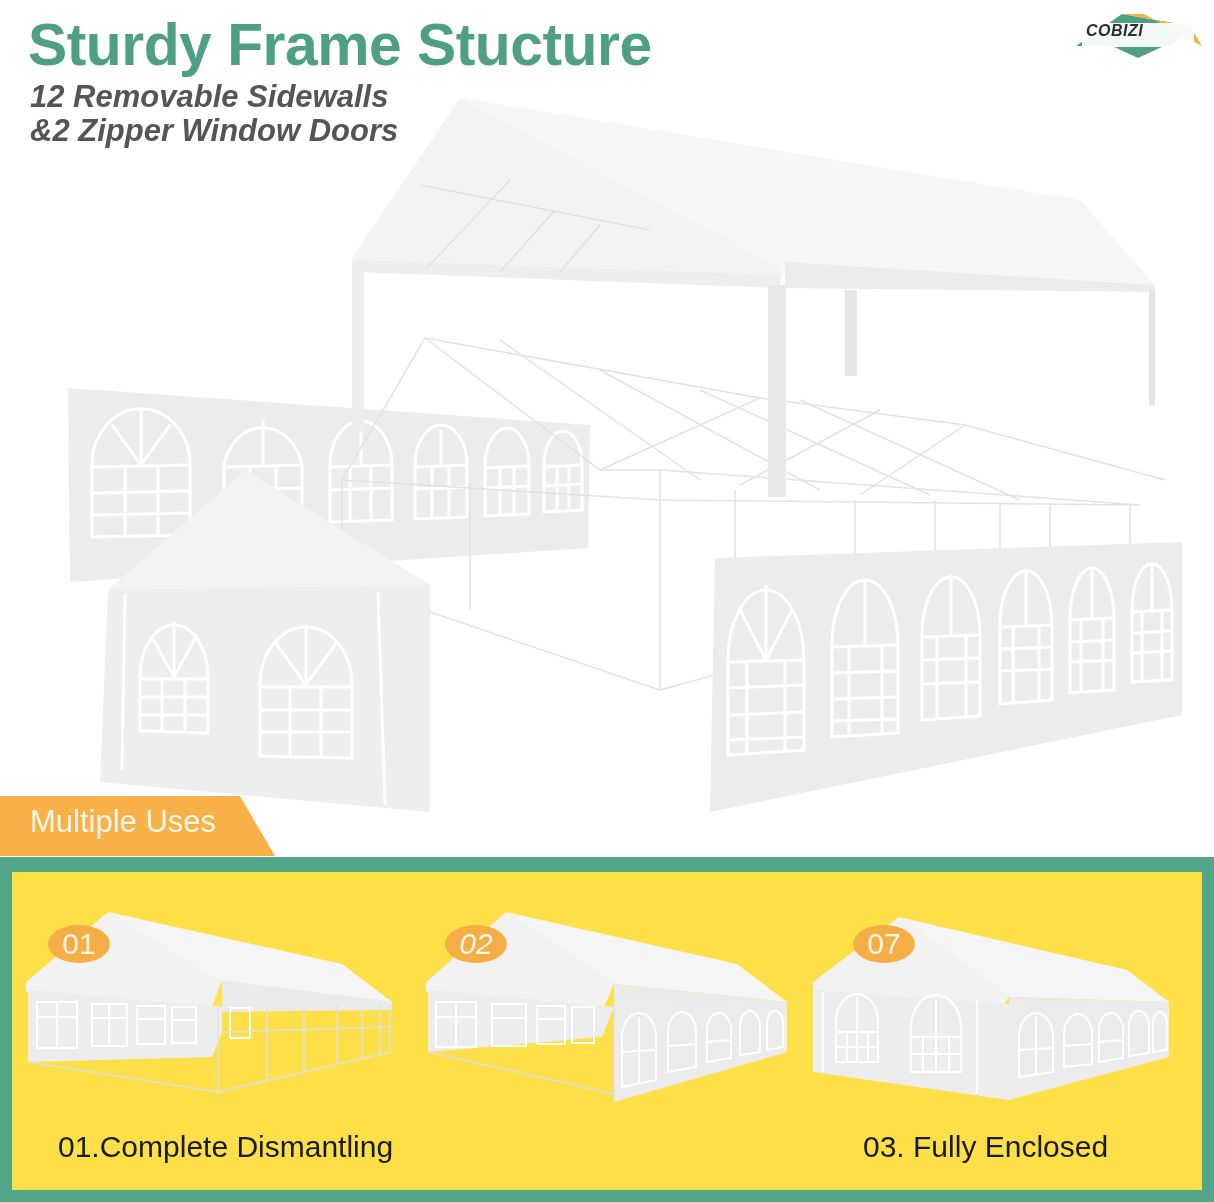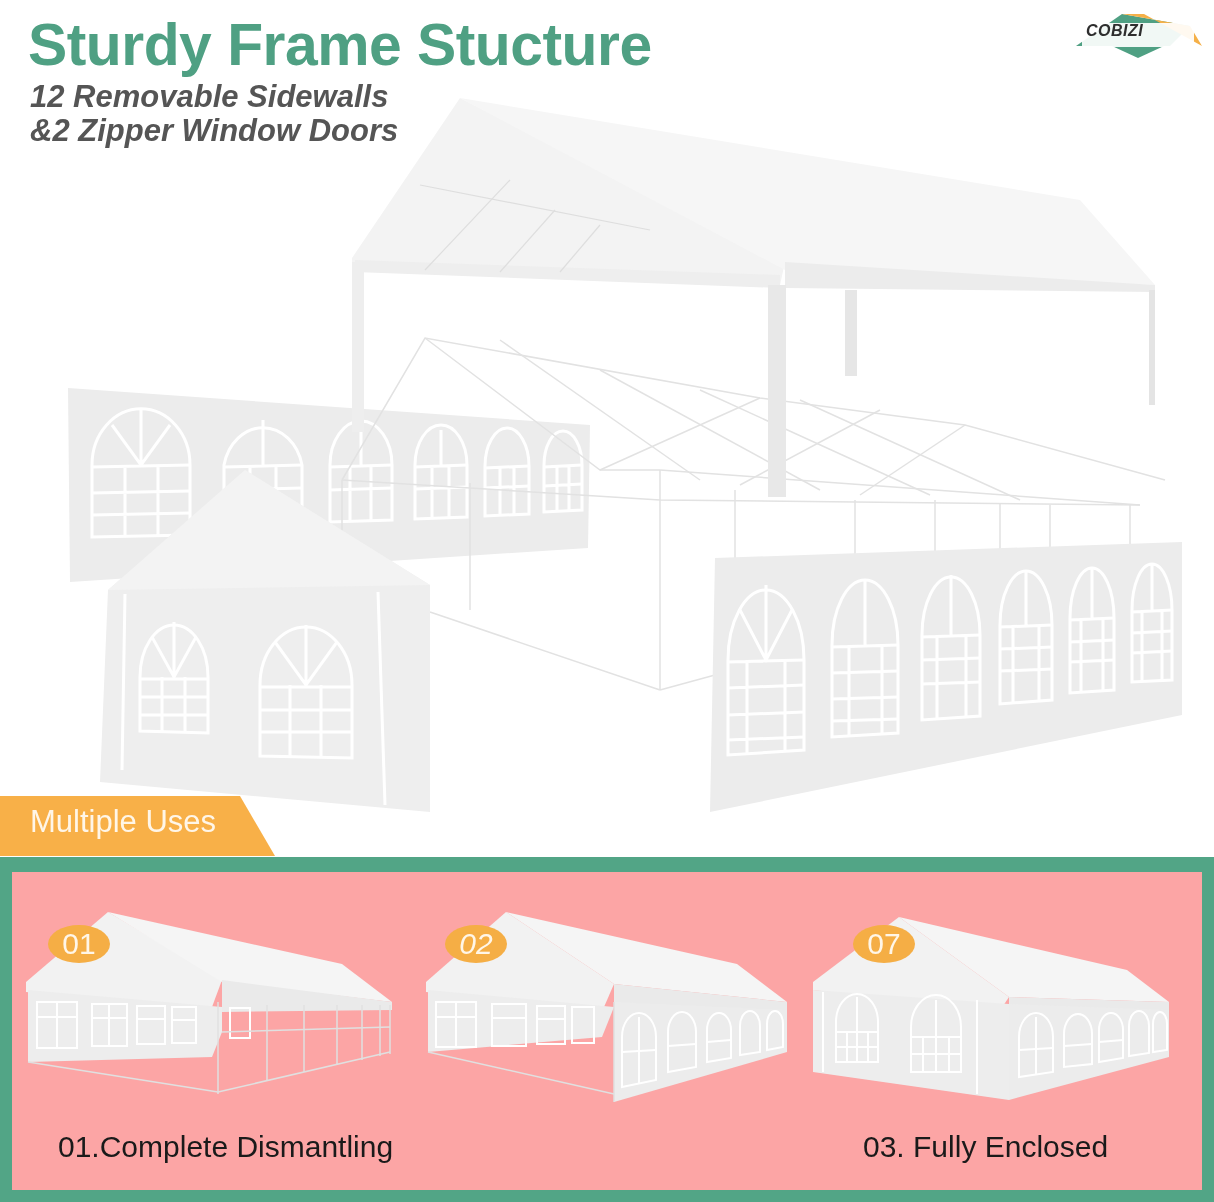--- a/index.html
+++ b/index.html
@@ -6,21 +6,21 @@
   body { width:1214px; height:1202px; position:relative; overflow:hidden; font-family:"Liberation Sans", sans-serif; }
   .abs { position:absolute; }
   .title { left:28px; top:10px; font-size:60px; font-weight:bold; color:#4FA083; letter-spacing:-0.5px; line-height:70px; transform:scaleX(0.98); transform-origin:left; }
   .subtitle { left:30px; top:80px; font-size:31px; font-weight:bold; font-style:italic; color:#555555; line-height:34px; }
   .logo { left:1072px; top:8px; width:136px; height:50px; }
   .logo-text { position:absolute; left:14px; top:14px; font-size:16px; font-weight:bold; font-style:italic; color:#2e2e2e; letter-spacing:0.5px; }
   .hero { left:0; top:0; width:1214px; height:830px; }
   .uses-banner { left:0; top:796px; width:275px; height:60px; }
   .uses-label { position:absolute; left:22px; top:8px; font-size:31px; color:#FFF6E8;margin-left:8px; }
   .frame { left:0; top:857px; width:1214px; height:345px; background:#52A586; }
-  .frame-inner { position:absolute; left:12px; top:15px; width:1190px; height:318px; background:#fca5a5; }
+  .frame-inner { position:absolute; left:12px; top:15px; width:1190px; height:318px; background:#fde047; }
   .card { position:absolute; top:0; height:318px; }
   .card svg { position:absolute; left:0; top:0; }
   .badge { position:absolute; width:62px; height:38px; border-radius:50%; background:#F5AE45; color:#FFF6E8; font-size:30px; text-align:center; line-height:38px; }
   .caption { position:absolute; top:258px; font-size:30px; color:#1a1a1a; white-space:nowrap; }
 </style>
 </head>
 <body>
 
 <svg class="abs hero" viewBox="0 0 1214 830" width="1214" height="830">
   <defs>

